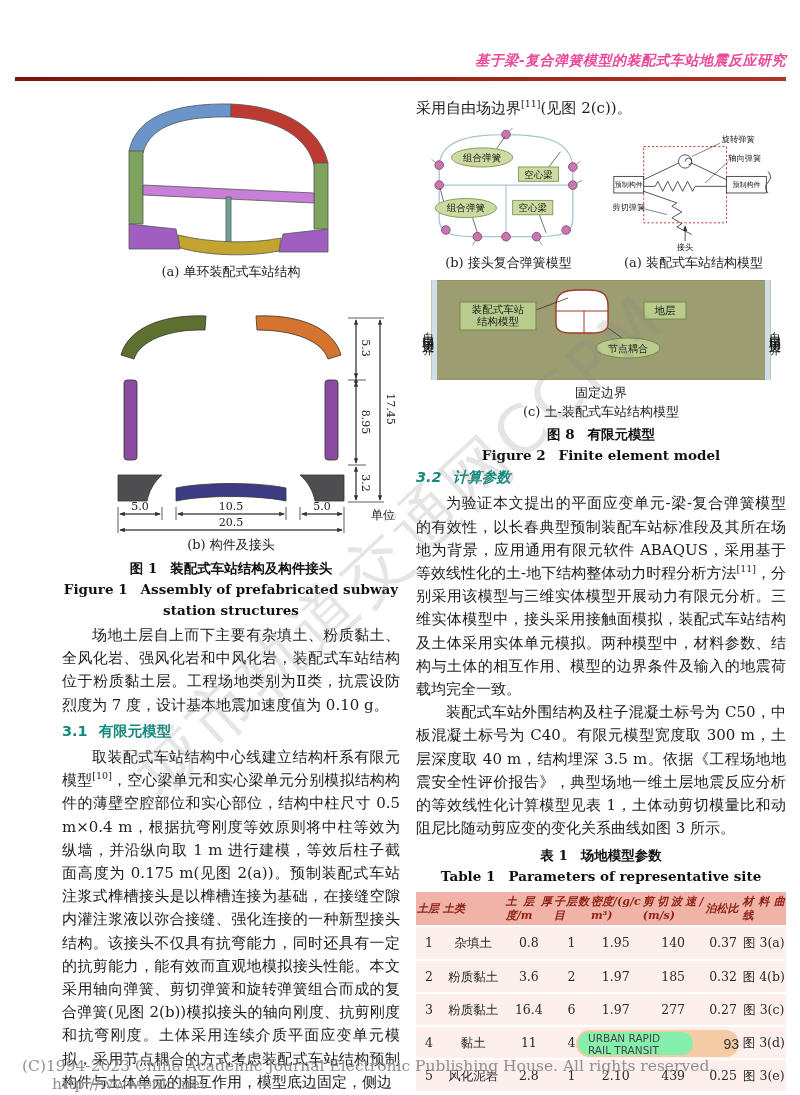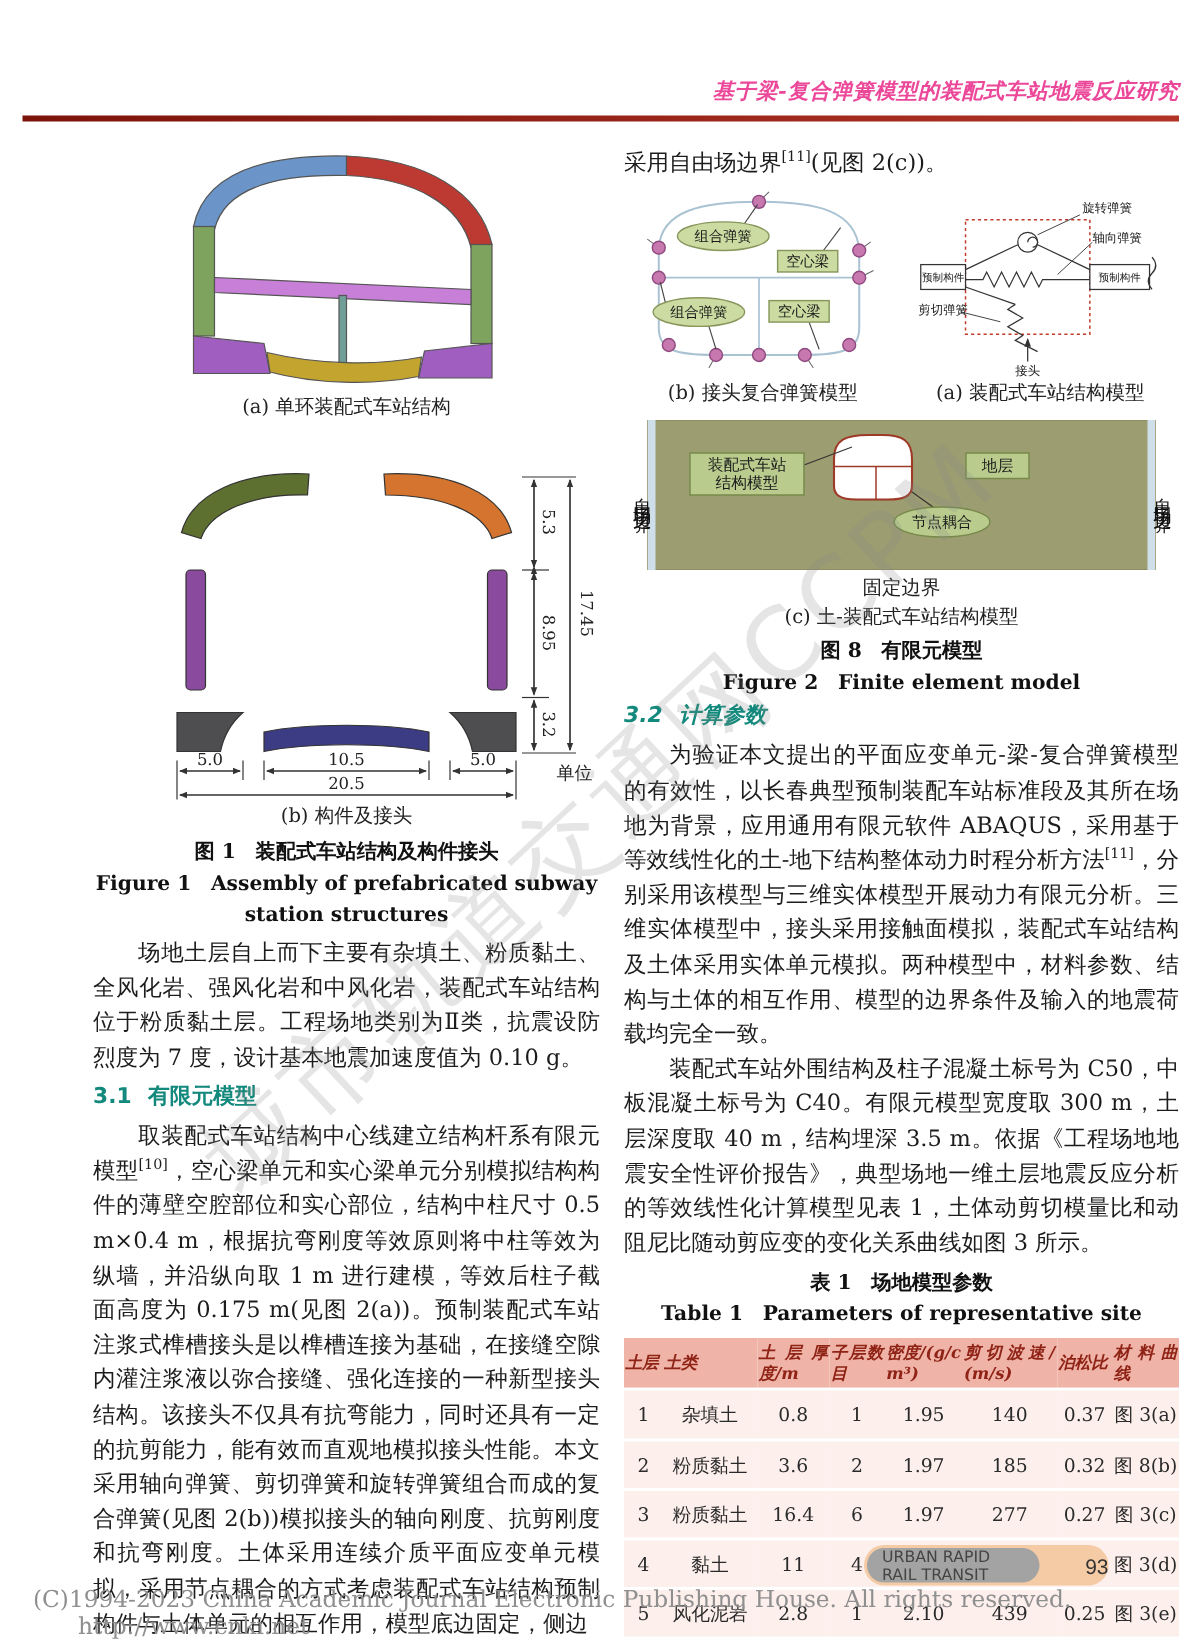--- a/index.html
+++ b/index.html
@@ -33,21 +33,21 @@
 .fig2c-wrap { position:relative; width:370px; margin-top:8px; height:100px; }
 .vlab { position:absolute; top:50%; transform:translateY(-50%);
   writing-mode:vertical-rl; font-size:12px; letter-spacing:3px; color:#111; }
 .vlab.left { left:0; } .vlab.right { right:0; }
 .t1 { width:100%; border-collapse:separate; border-spacing:0 2px; margin-top:3px; }
 .t1 th { background:#efb3a7; color:#8f2316; font-size:11px; font-weight:bold;
   padding:3px 1px; line-height:13.5px; word-break:break-all; font-style:italic; }
 .t1 td { background:#fcefec; font-size:12.5px; text-align:center; padding:4px 1px; color:#2a2a2a; }
 .badge { position:absolute; left:576px; top:1030px; width:163px; height:27px;
   background:#f5cba6; border-radius:14px; display:flex; align-items:center; }
-.badge-pill { background:#a3a3a3; border-radius:12px; height:23px; margin-left:2px;
+.badge-pill { background:#86efac; border-radius:12px; height:23px; margin-left:2px;
   padding:0 10px; display:flex; align-items:center;
   font-family:"DejaVu Sans","Liberation Sans",sans-serif; font-size:10.5px; color:#444; }
 .badge-num { flex:1; text-align:center; font-family:Liberation Sans, sans-serif;
   font-size:14px; color:#333;margin-left:30px; }
 .footer { position:absolute; left:22px; top:1057px; font-size:15.5px; color:#8f8f8f; }
 .footer .url { margin-left:30px; }
 .watermark { position:absolute; left:-20px; top:500px; width:840px; text-align:center;
   transform:rotate(-43deg); font-size:66px; color:rgba(135,135,135,0.22);
   letter-spacing:4px; z-index:9; pointer-events:none; white-space:nowrap;
   font-family:"DejaVu Sans","Liberation Sans",sans-serif; }
@@ -316,21 +316,21 @@
           <td>图 3(a)</td>
         </tr>
         <tr>
           <td>2</td>
           <td>粉质黏土</td>
           <td>3.6</td>
           <td>2</td>
           <td>1.97</td>
           <td>185</td>
           <td>0.32</td>
-          <td>图 8(b)</td>
+          <td>图 4(b)</td>
         </tr>
         <tr>
           <td>3</td>
           <td>粉质黏土</td>
           <td>16.4</td>
           <td>6</td>
           <td>1.97</td>
           <td>277</td>
           <td>0.27</td>
           <td>图 3(c)</td>

